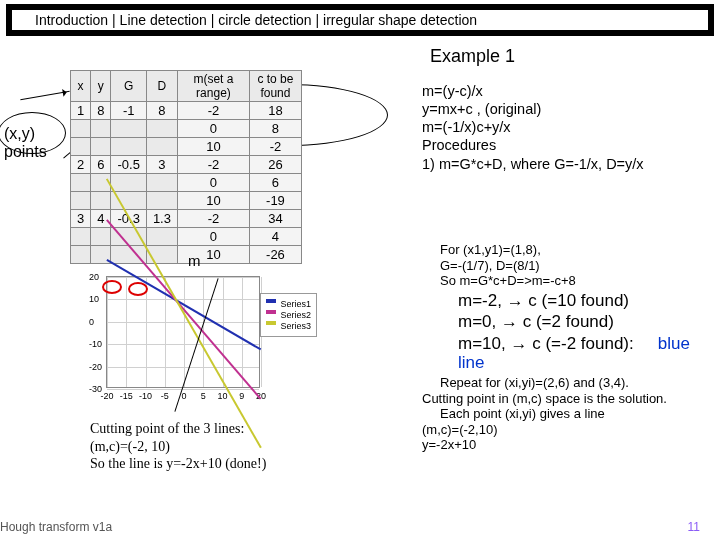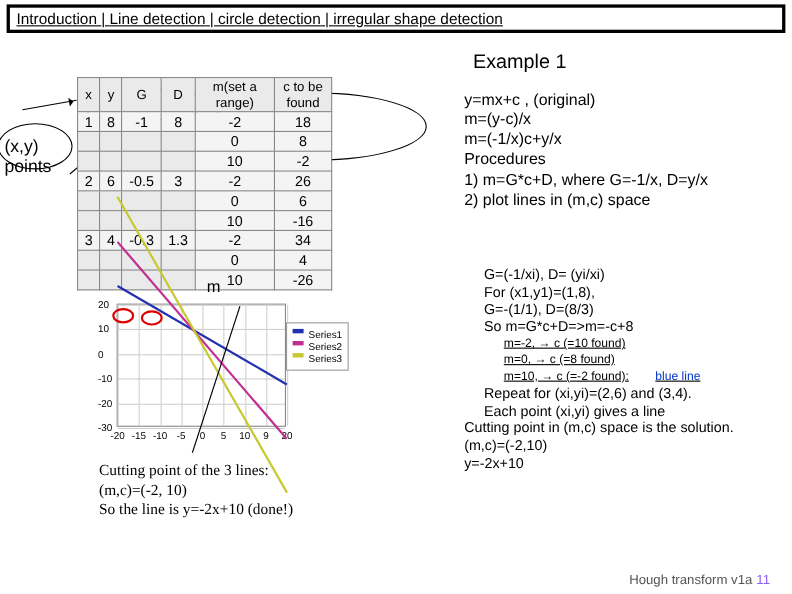--- a/index.html
+++ b/index.html
@@ -1,17 +1,17 @@
 <!DOCTYPE html>
 <html><head>
 <meta charset="utf-8">
 <style>
   * { box-sizing: border-box; margin: 0; padding: 0; }
   body { width: 720px; height: 540px; background: #fff; font-family: Verdana, Arial, sans-serif; font-size: 13px; color: #000; position: relative; overflow: hidden; }
-  .nav { border: 3px solid #000000; margin: 4px 6px 0 6px; padding: 2px 6px; font-size: 14px; color: #000; text-decoration: underline; }
+  .nav { border: 6px solid #000000; margin: 4px 6px 0 6px; padding: 2px 23px; font-size: 14px; color: #000; }
   .nav span.sep { color: #000; }
   .nav-item { display: inline; }
   .example-title { position: absolute; top: 46px; left: 430px; font-size: 18px; }
   .left-col { position: absolute; top: 70px; left: 70px; width: 330px; }
   .table { border-collapse: collapse; font-size: 13px; }
   .table th, .table td { border: 1px solid #888; padding: 1px 6px; text-align: center; font-weight: normal; background: #f4f4f4; }
   .table th { background: #eaeaea; font-size: 12px; }
   .table td.blank { background: #eaeaea; }
   .xy-label { position: absolute; top: 125px; left: 4px; font-size: 16px; }
   .ellipse1 { position: absolute; border: 1.5px solid #000; border-radius: 50%; background: transparent; }
@@ -33,23 +33,23 @@
   .legend-row { display: flex; gap: 4px; margin: 1px 0; }
   .swatch { width: 10px; height: 4px; display: inline-block; }
   .mlabel { position: absolute; top: 252px; left: 188px; font-size: 15px; }
   .clabel { position: absolute; top: 320px; left: 278px; font-size: 15px; }
   .redcirc { position: absolute; width: 20px; height: 14px; border: 2px solid #d00; border-radius: 50%; }
   .redcirc.rc1 { top: 280px; left: 102px; }
   .redcirc.rc2 { top: 282px; left: 128px; }
   .bottom-note { position: absolute; top: 420px; left: 90px; width: 300px; font-size: 14px; line-height: 1.25; font-family: Liberation Serif, serif; }
   .right-col { position: absolute; top: 82px; left: 422px; width: 292px; font-size: 14.5px; line-height: 1.25; }
   .right2 { position: absolute; top: 242px; left: 440px; width: 276px; font-size: 13px; line-height: 1.2; }
-  .right2 .sm { font-size: 11px; line-height: 1.15; margin: 2px 0 2px 18px; text-decoration: underline; }
+  .right2 .sm { font-size: 17px; line-height: 1.15; margin: 2px 0 2px 18px; }
   .right2 .blue { color: #0033cc; margin-left: 24px; }
-  .footer { position: absolute; bottom: 6px; left: 0; width: 684px; text-align: right; font-size: 12px; color: #555; }
+  .footer { position: absolute; bottom: 6px; left: 0; width: 684px; text-align: left; font-size: 12px; color: #555; }
   .pagenum { position: absolute; bottom: 6px; right: 20px; font-size: 12px; color: #8b5cf6; }
   .pointer-line { position: absolute; border-left: 1.5px solid #000; }
   .pointer-line.p1 { top: 275px; left: 196px; height: 140px; transform: rotate(18deg); }
 </style>
 </head>
 <body>
 
 <div class="nav">
   <span class="nav-item">Introduction</span>
   <span class="sep"> | </span>
@@ -123,21 +123,21 @@
           <td class="blank">&nbsp;</td>
           <td>0</td>
           <td>6</td>
         </tr>
         <tr>
           <td class="blank">&nbsp;</td>
           <td class="blank">&nbsp;</td>
           <td class="blank">&nbsp;</td>
           <td class="blank">&nbsp;</td>
           <td>10</td>
-          <td>-16</td>
+          <td>-19</td>
         </tr>
         <tr>
           <td>3</td>
           <td>4</td>
           <td>-0.3</td>
           <td>1.3</td>
           <td>-2</td>
           <td>34</td>
         </tr>
         <tr>
@@ -218,37 +218,35 @@
 <div class="redcirc rc2"></div>
 <div class="pointer-line p1"></div>
 
 <div class="bottom-note">
   <div>Cutting point of the 3 lines:</div>
   <div>(m,c)=(-2, 10)</div>
   <div>So the line is y=-2x+10 (done!)</div>
 </div>
 
 <div class="right-col">
+  <div>m=(y-c)/x</div>
   <div>y=mx+c , (original)</div>
-  <div>m=(y-c)/x</div>
   <div>m=(-1/x)c+y/x</div>
   <div>Procedures</div>
   <div>1) m=G*c+D, where G=-1/x, D=y/x</div>
-  <div>2) plot lines in (m,c) space</div>
 </div>
 
 <div class="right2">
-  <div>G=(-1/xi),  D= (yi/xi)</div>
   <div>For (x1,y1)=(1,8),</div>
-  <div>G=-(1/1), D=(8/3)</div>
+  <div>G=-(1/7), D=(8/1)</div>
   <div>So m=G*c+D=&gt;m=-c+8</div>
   <div class="sm">m=-2, → c (=10 found)</div>
-  <div class="sm">m=0,  → c (=8 found)</div>
+  <div class="sm">m=0,  → c (=2 found)</div>
   <div class="sm"><span>m=10, → c (=-2 found):</span><span class="blue">blue line</span></div>
   <div>Repeat for (xi,yi)=(2,6) and (3,4).</div>
+  <div style="margin-left:-18px">Cutting point in (m,c) space is the solution.</div>
   <div>Each point (xi,yi) gives a line</div>
-  <div style="margin-left:-18px">Cutting point in (m,c) space is the solution.</div>
   <div style="margin-left:-18px">(m,c)=(-2,10)</div>
   <div style="margin-left:-18px">y=-2x+10</div>
 </div>
 
 <div class="footer">Hough transform v1a</div>
 <div class="pagenum">11</div>
 
 </body></html>

